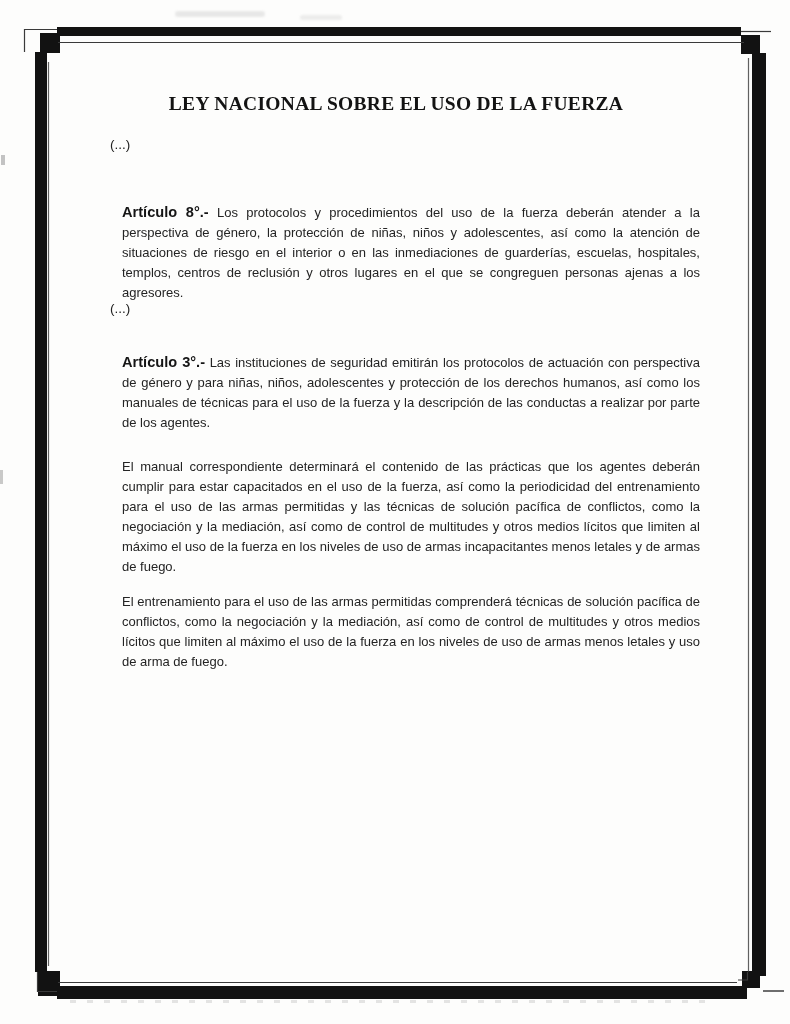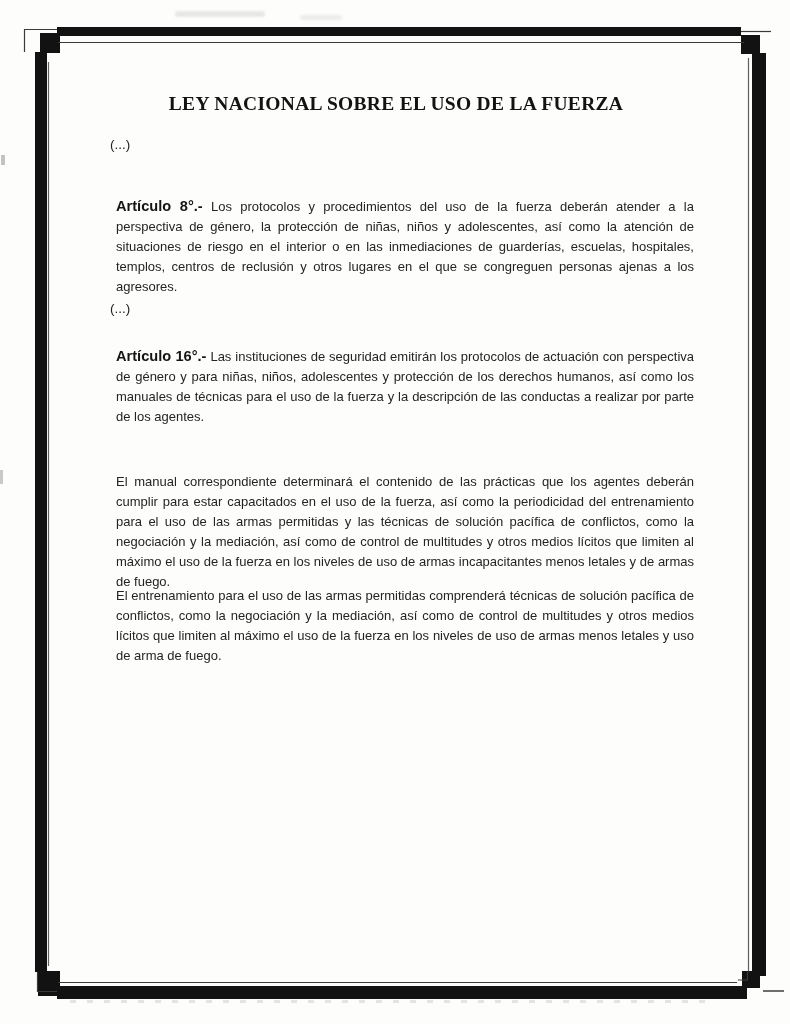--- a/index.html
+++ b/index.html
@@ -19,27 +19,27 @@
     font-family:"Liberation Serif",serif;font-weight:700;
     font-size:19.5px;letter-spacing:.3px;color:#131313;
   }
   .dots{
     position:absolute;left:110px;margin:0;
     font-size:13.5px;line-height:20px;color:#222;
   }
   .d1{top:135px}
   .d2{top:299px}
   .para{
-    position:absolute;left:108px;width:578px;margin:8px;
+    position:absolute;left:108px;width:578px;margin:14px;
     text-align:justify;font-size:13px;line-height:20px;color:#242424;
   }
   .lead{font-size:14.6px;font-weight:700;color:#151515;}
   .a8{top:188px}
   .a16{top:338px}
-  .p3{top:464px}
+  .p3{top:443px}
   .p4{top:578px}
   
   .artifact{position:absolute;background:#8a8a8a;}
   .speck1{left:1px;top:155px;width:4px;height:10px;opacity:.5;}
   .speck2{left:0;top:470px;width:3px;height:14px;opacity:.45;}
   .smudge1{left:175px;top:11px;width:90px;height:6px;opacity:.18;border-radius:3px;filter:blur(1px);}
   .smudge2{left:300px;top:15px;width:42px;height:5px;opacity:.14;border-radius:3px;filter:blur(1px);}
   .dashbr{left:763px;top:990px;width:21px;height:2px;background:#4a4a4a;opacity:.8;}
   .noise-bottom{left:70px;top:1000px;width:640px;height:3px;opacity:.15;background:repeating-linear-gradient(90deg,#555 0 6px,transparent 6px 17px);}
 </style>
@@ -79,19 +79,19 @@
   <div class="artifact noise-bottom"></div>
 
   <h1 class="title">LEY NACIONAL SOBRE EL USO DE LA FUERZA</h1>
 
   <p class="dots d1">(...)</p>
 
   <p class="para a8"><span class="lead">Artículo 8°.-</span> <span>Los protocolos y procedimientos del uso de la fuerza deberán atender a la perspectiva de género, la protección de niñas, niños y adolescentes, así como la atención de situaciones de riesgo en el interior o en las inmediaciones de guarderías, escuelas, hospitales, templos, centros de reclusión y otros lugares en el que se congreguen personas ajenas a los agresores.</span></p>
 
   <p class="dots d2">(...)</p>
 
-  <p class="para a16"><span class="lead">Artículo 16°.-</span> <span>Las instituciones de seguridad emitirán los protocolos de actuación con perspectiva de género y para niñas, niños, adolescentes y protección de los derechos humanos, así como los manuales de técnicas para el uso de la fuerza y la descripción de las conductas a realizar por parte de los agentes.</span></p>
+  <p class="para a16"><span class="lead">Artículo 3°.-</span> <span>Las instituciones de seguridad emitirán los protocolos de actuación con perspectiva de género y para niñas, niños, adolescentes y protección de los derechos humanos, así como los manuales de técnicas para el uso de la fuerza y la descripción de las conductas a realizar por parte de los agentes.</span></p>
 
   <p class="para p3">El manual correspondiente determinará el contenido de las prácticas que los agentes deberán cumplir para estar capacitados en el uso de la fuerza, así como la periodicidad del entrenamiento para el uso de las armas permitidas y las técnicas de solución pacífica de conflictos, como la negociación y la mediación, así como de control de multitudes y otros medios lícitos que limiten al máximo el uso de la fuerza en los niveles de uso de armas incapacitantes menos letales y de armas de fuego.</p>
 
   <p class="para p4">El entrenamiento para el uso de las armas permitidas comprenderá técnicas de solución pacífica de conflictos, como la negociación y la mediación, así como de control de multitudes y otros medios lícitos que limiten al máximo el uso de la fuerza en los niveles de uso de armas menos letales y uso de arma de fuego.</p>
 
 </div>
 
 </body></html>

